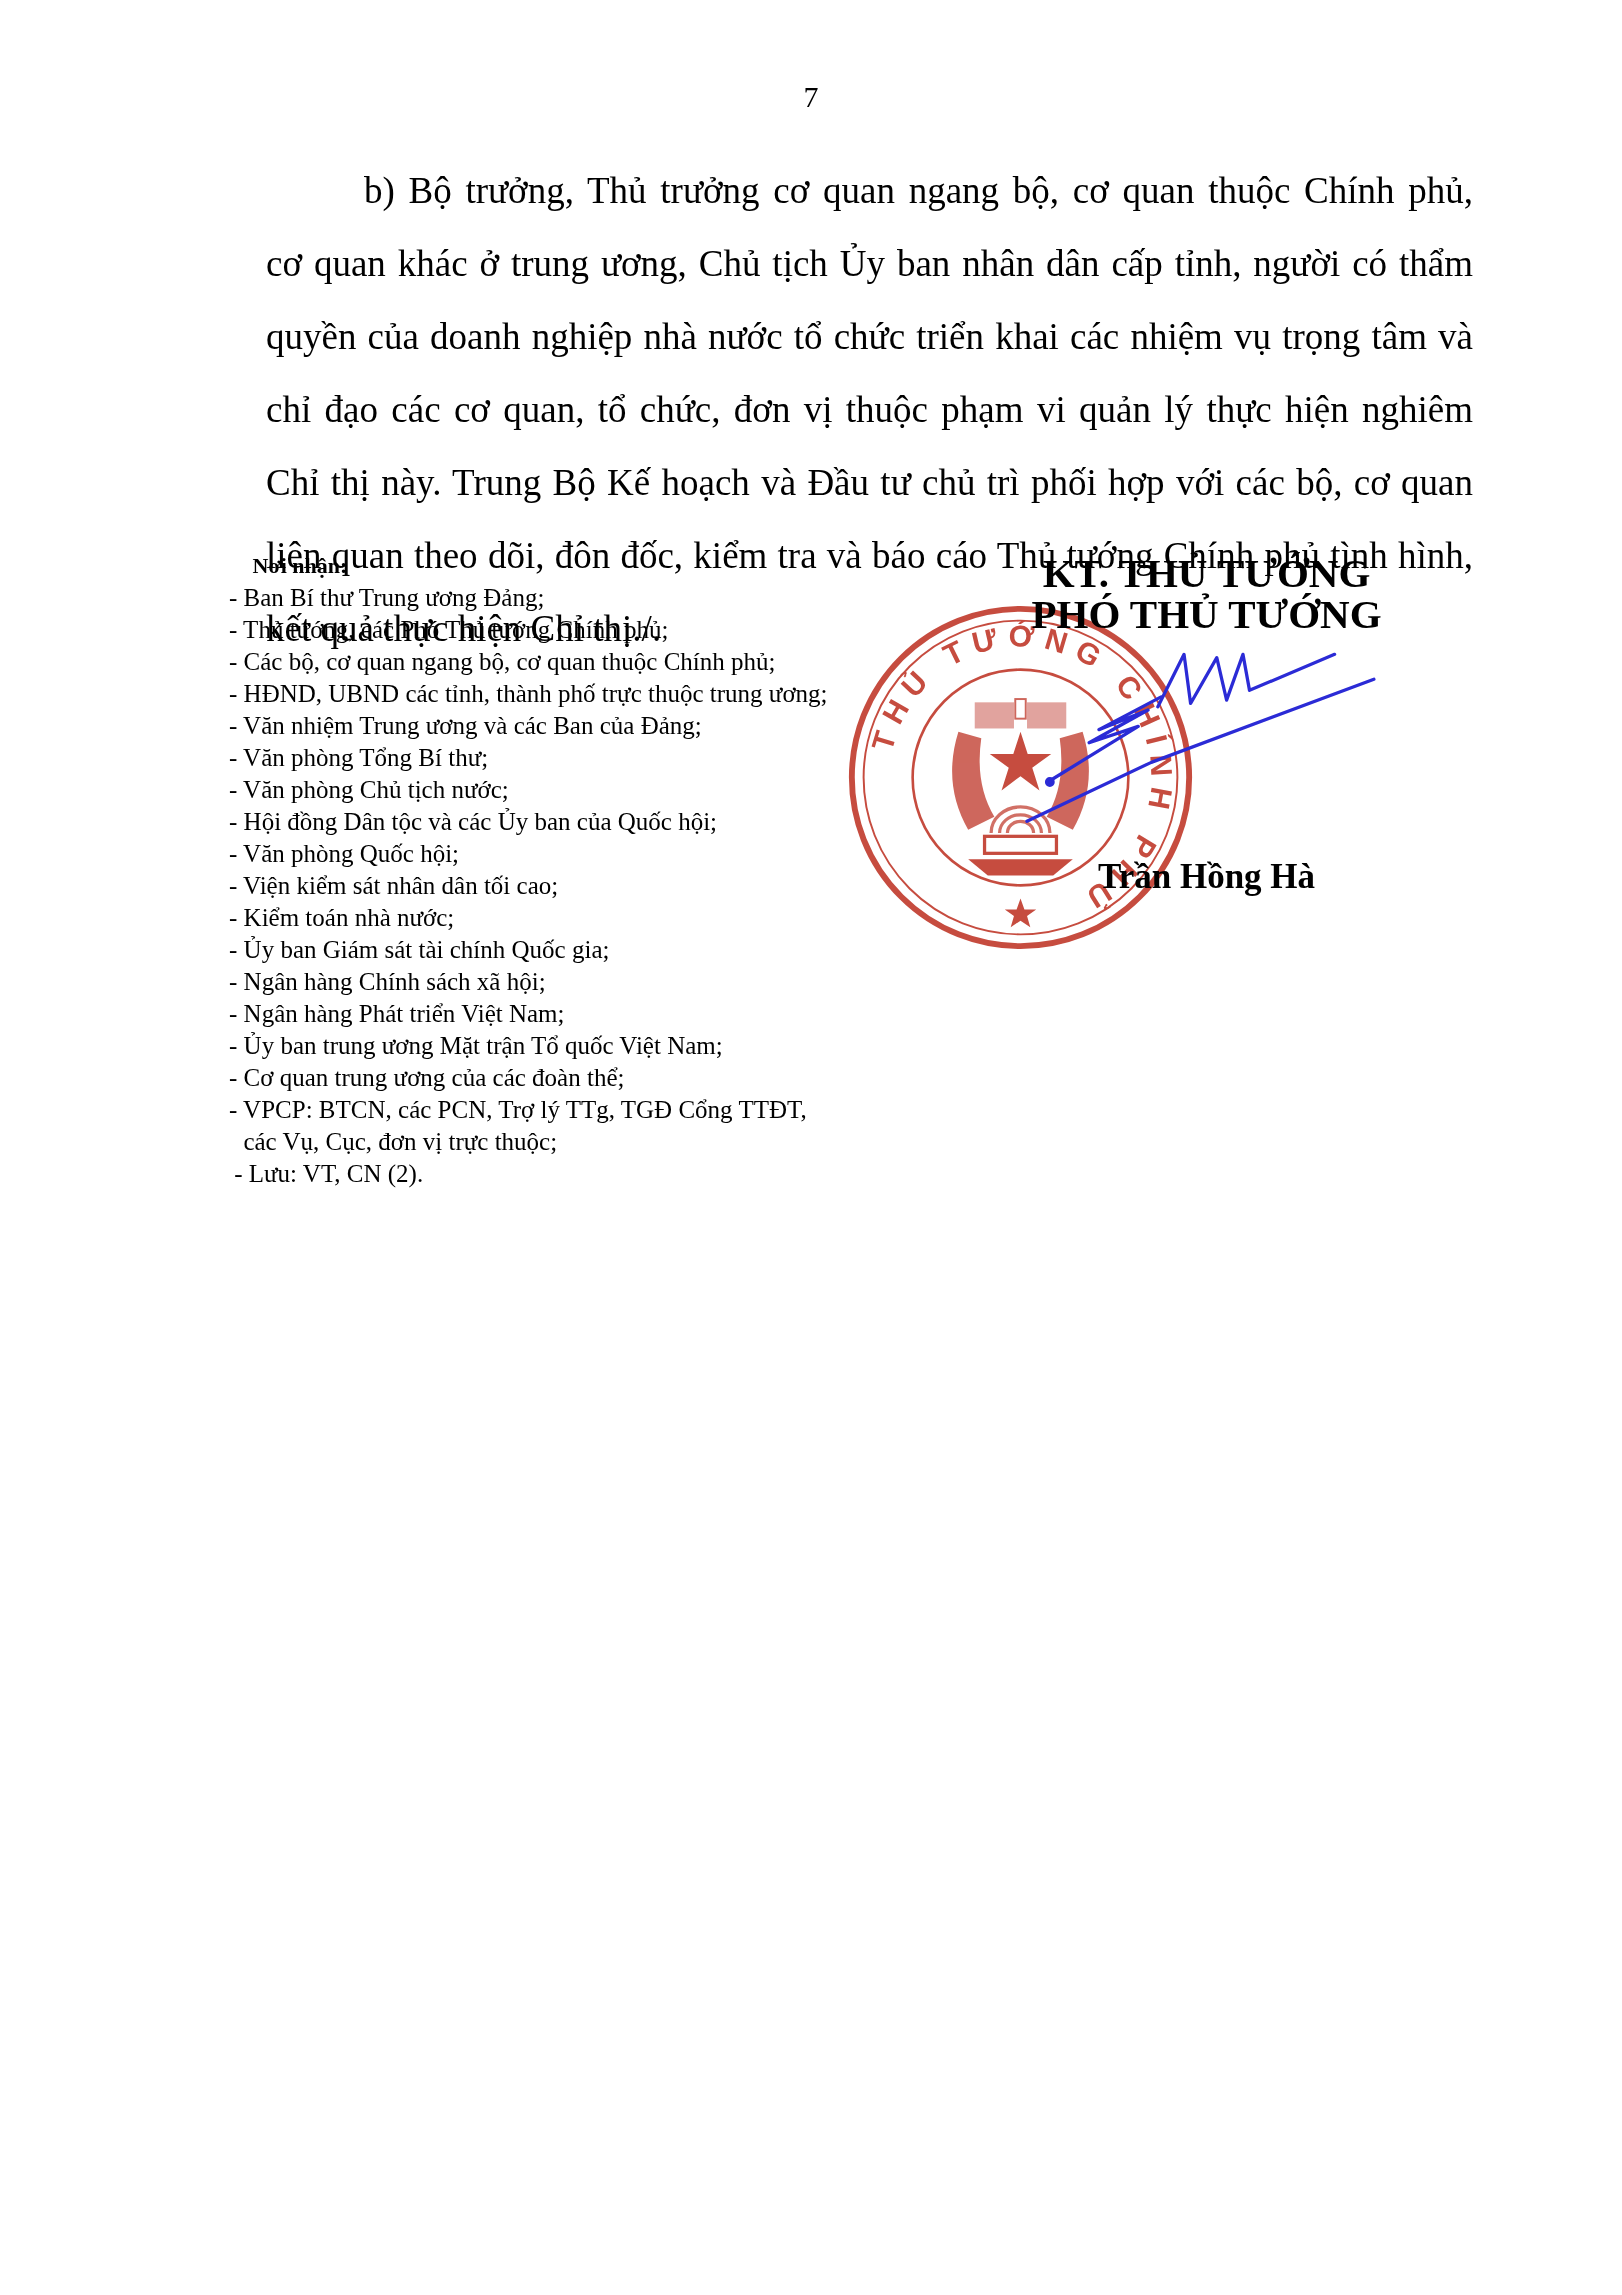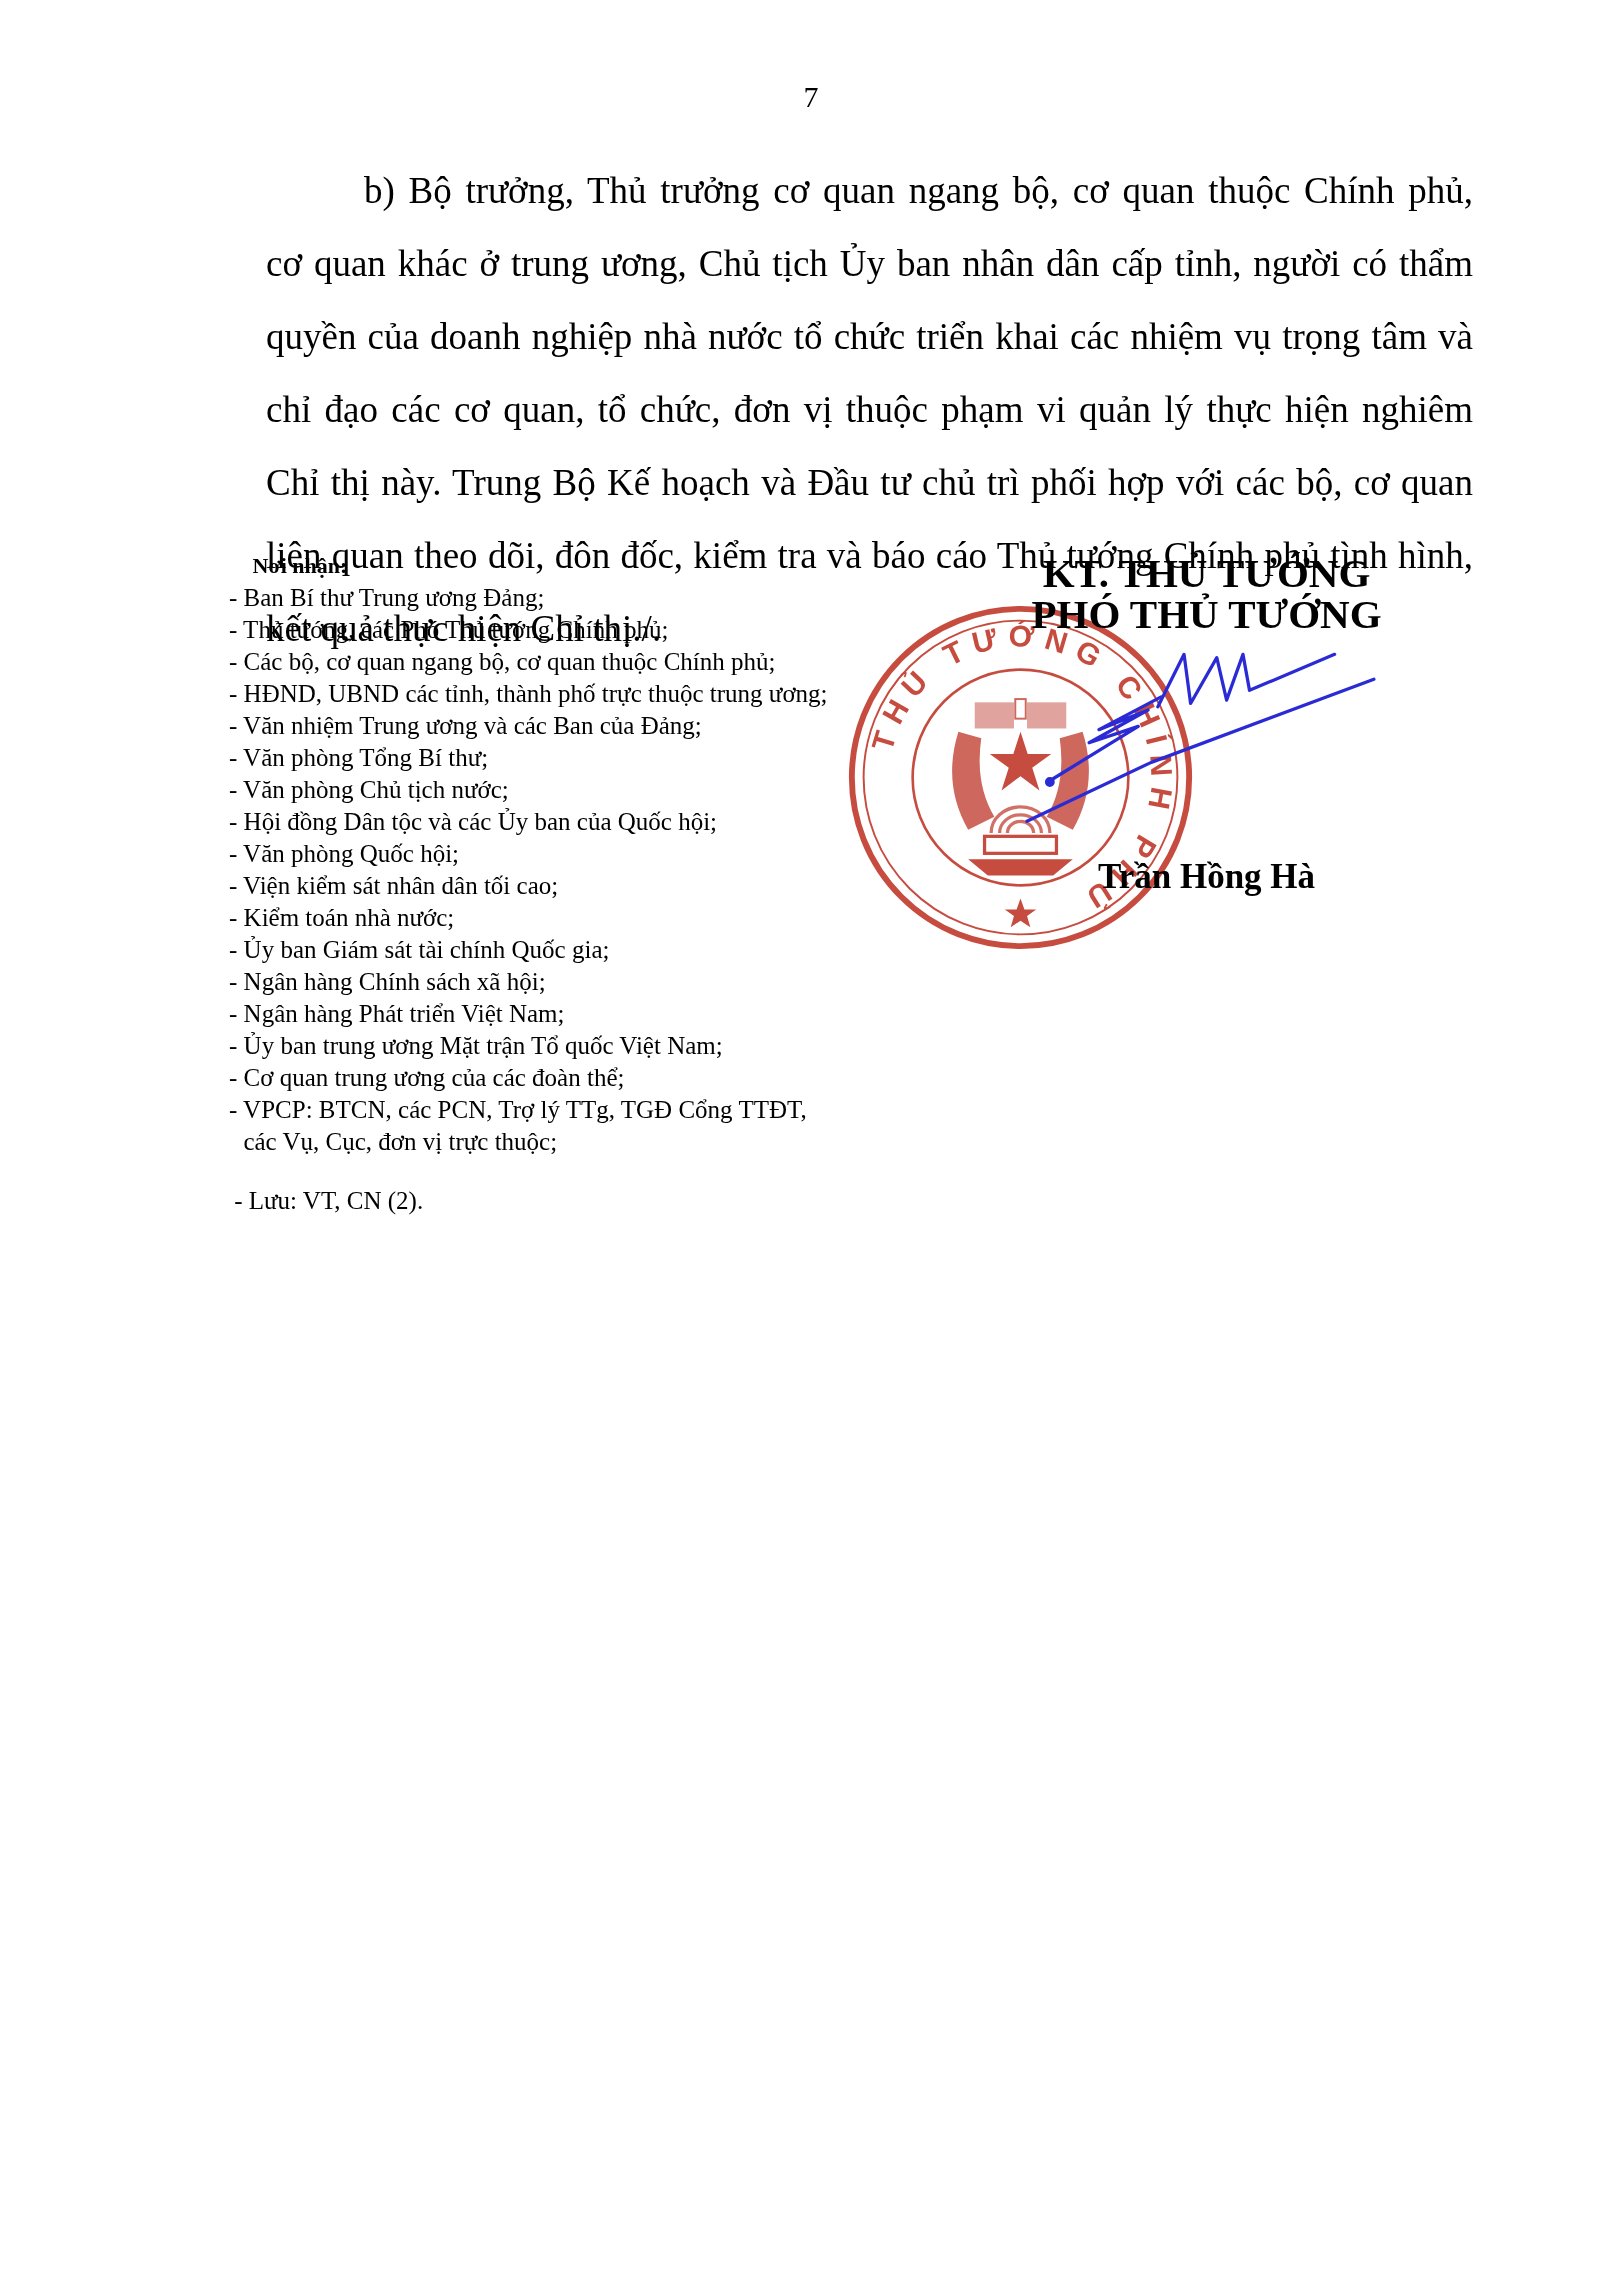--- a/index.html
+++ b/index.html
@@ -57,21 +57,21 @@
       font-weight: bold;
       font-size: 22px;
       padding-left: 23.6px;
       display: block;
     }
     .recipients .item {
       display: block;
       white-space: nowrap;
     }
     .recipients .item.cont { padding-left: 14.4px; }
-    .recipients .item.last { padding-left: 5.2px; margin-top: 27px; }
+    .recipients .item.last { padding-left: 5.2px; }
 
     .sign-block {
       position: absolute;
       left: 994px;
       width: 425px;
       top: 553px;
       text-align: center;
       font-weight: bold;
       font-size: 41px;
       line-height: 41px;

